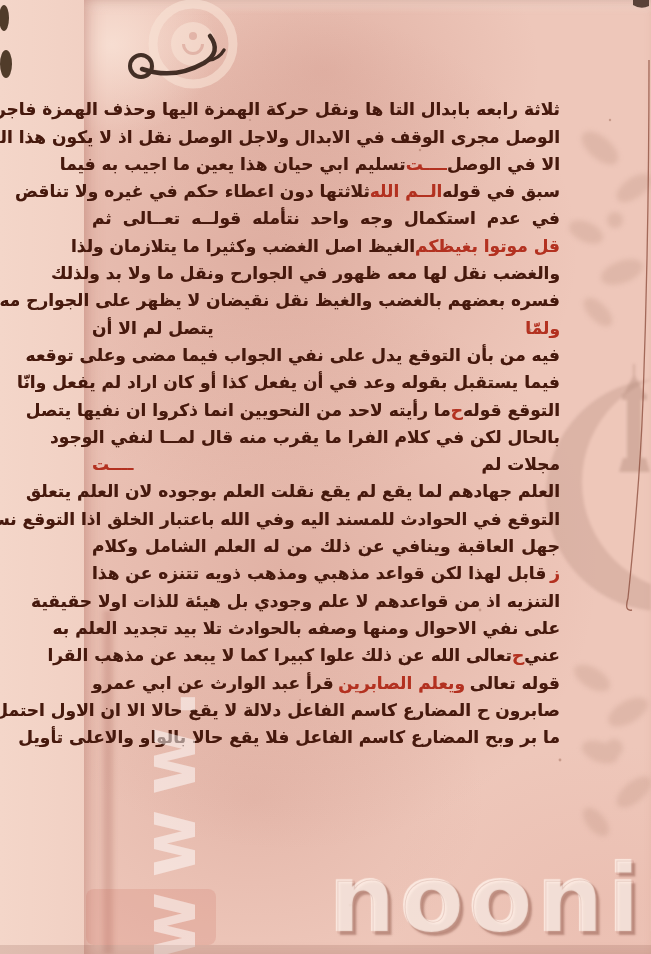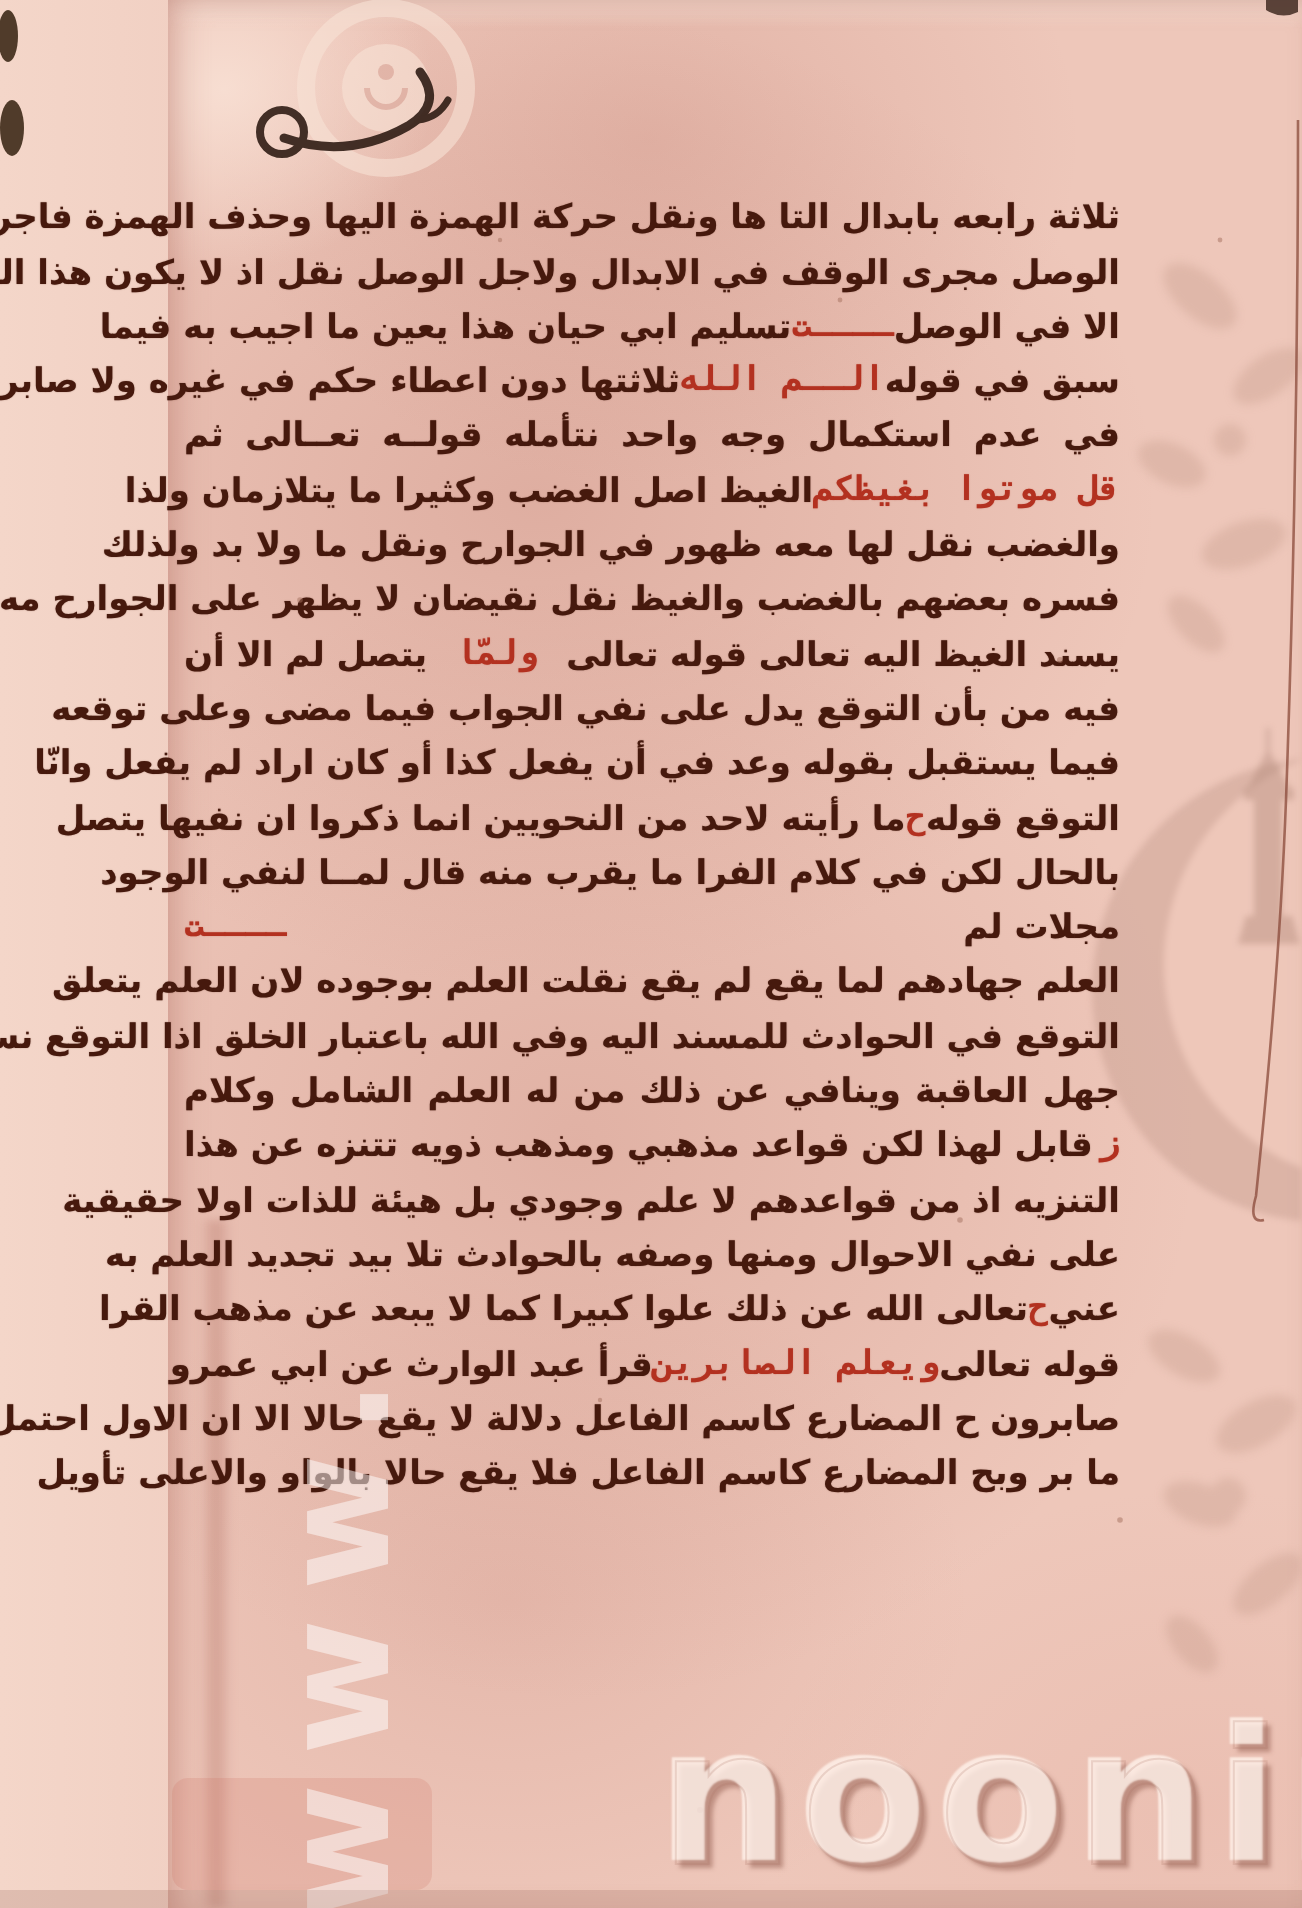--- a/index.html
+++ b/index.html
@@ -30,21 +30,21 @@
         background:rgba(150,98,86,.22);}
 
   
   .textcol{position:absolute;left:92px;top:92px;width:468px;
         font-size:17px;font-weight:bold;color:#46190d;
         text-shadow:0 0 .6px rgba(70,25,13,.55);}
   .line{height:27.3px;display:flex;direction:rtl;justify-content:space-between;
         align-items:flex-end;white-space:nowrap;}
   .line .seg{display:inline-block;}
   .line.single .seg{display:block;width:100%;text-align:justify;text-align-last:justify;}
-  .seg.red{color:#b33120;text-shadow:0 0 .6px rgba(179,49,32,.55);font-family:Liberation Mono, monospace;}
+  .seg.red{color:#b33120;text-shadow:0 0 .6px rgba(179,49,32,.55);}
 
   
   .logo{position:absolute;left:138px;top:-6px;}
 
   
   .noonin{position:absolute;left:330px;top:854px;
         font-weight:bold;font-size:94px;letter-spacing:4px;line-height:1;
         color:transparent;-webkit-text-stroke:1px rgba(172,118,103,.22);
         text-shadow:-2px -2px 1px rgba(255,243,235,.8), 2px 2px 2px rgba(148,94,80,.5);}
 
@@ -123,37 +123,36 @@
         <span class="seg" dir="rtl">الوصل مجرى الوقف في الابدال ولاجل الوصل نقل اذ لا يكون هذا النقل</span>
       </div>
       <div class="line">
         <span class="seg" dir="rtl">الا في الوصل</span>
         <span class="seg red" dir="rtl">ــــت</span>
         <span class="seg" dir="rtl">تسليم ابي حيان هذا يعين ما اجيب به فيما</span>
       </div>
       <div class="line">
         <span class="seg" dir="rtl">سبق في قوله</span>
         <span class="seg red" dir="rtl">الــم الله</span>
-        <span class="seg" dir="rtl">ثلاثتها دون اعطاء حكم في غيره ولا صابرون</span>
+        <span class="seg" dir="rtl">ثلاثتها دون اعطاء حكم في غيره ولا تناقض</span>
       </div>
       <div class="line single">
         <span class="seg" dir="rtl">في عدم استكمال وجه واحد نتأمله قولــه تعــالى ثم</span>
       </div>
       <div class="line">
         <span class="seg red" dir="rtl">قل موتوا بغيظكم</span>
         <span class="seg" dir="rtl">الغيظ اصل الغضب وكثيرا ما يتلازمان ولذا</span>
       </div>
       <div class="line single">
         <span class="seg" dir="rtl">والغضب نقل لها معه ظهور في الجوارح ونقل ما ولا بد ولذلك</span>
       </div>
       <div class="line single">
         <span class="seg" dir="rtl">فسره بعضهم بالغضب والغيظ نقل نقيضان لا يظهر على الجوارح مه</span>
       </div>
       <div class="line">
-        <span class="seg" dir="rtl">يسند الغيظ اليه تعالى قوله تعالى</span>
         <span class="seg red" dir="rtl">ولمّا</span>
         <span class="seg" dir="rtl">يتصل لم الا أن</span>
       </div>
       <div class="line single">
         <span class="seg" dir="rtl">فيه من بأن التوقع يدل على نفي الجواب فيما مضى وعلى توقعه</span>
       </div>
       <div class="line single">
         <span class="seg" dir="rtl">فيما يستقبل بقوله وعد في أن يفعل كذا أو كان اراد لم يفعل وانّا</span>
       </div>
       <div class="line">

